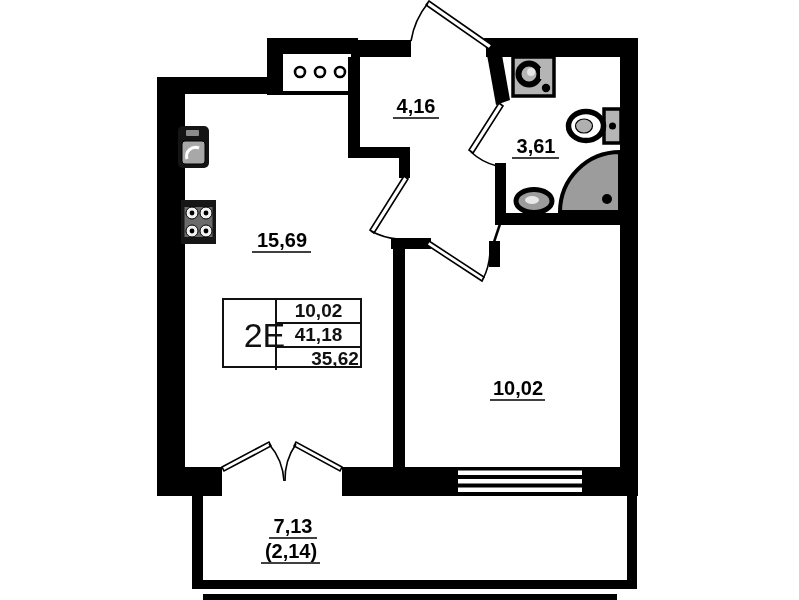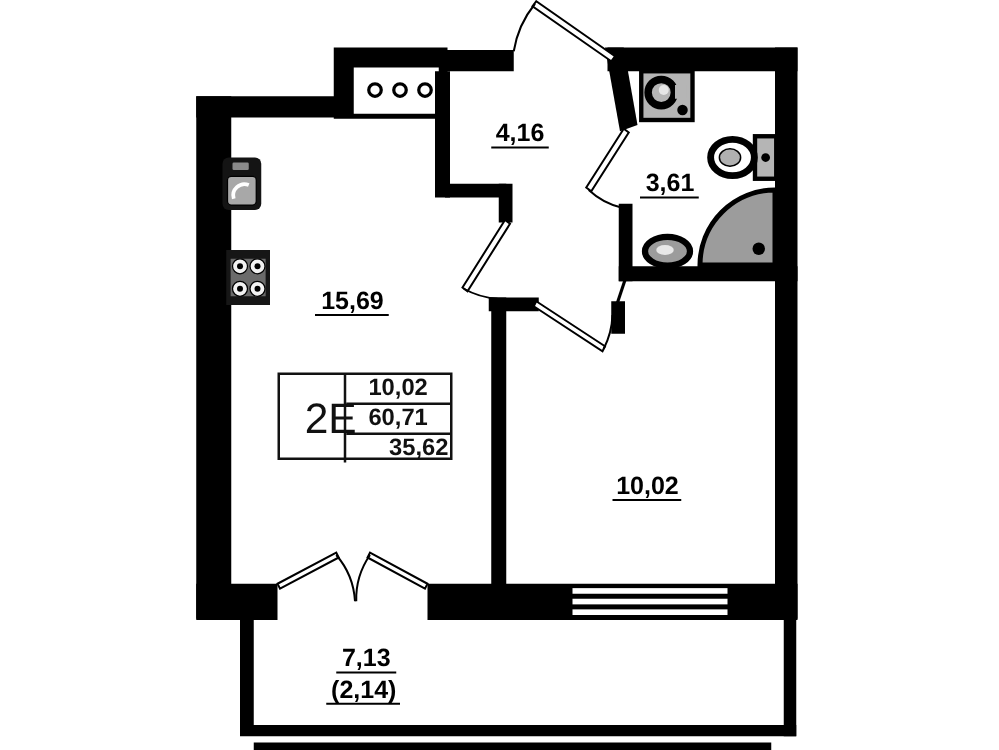--- a/index.html
+++ b/index.html
@@ -153,16 +153,16 @@
     <line x1="269" y1="538" x2="317" y2="538" stroke="#000" stroke-width="1.6"></line>
 
     <text x="291" y="558">(2,14)</text>
     <line x1="261" y1="563" x2="320" y2="563" stroke="#000" stroke-width="1.6"></line>
   </g>
 </svg>
 
 <div id="unit-table">
   <div class="unit-cell">2E</div>
   <div class="val">10,02</div>
-  <div class="val">60,71</div>
+  <div class="val">41,18</div>
   <div class="val">35,62</div>
 </div>
 </div>
 
 </body></html>

